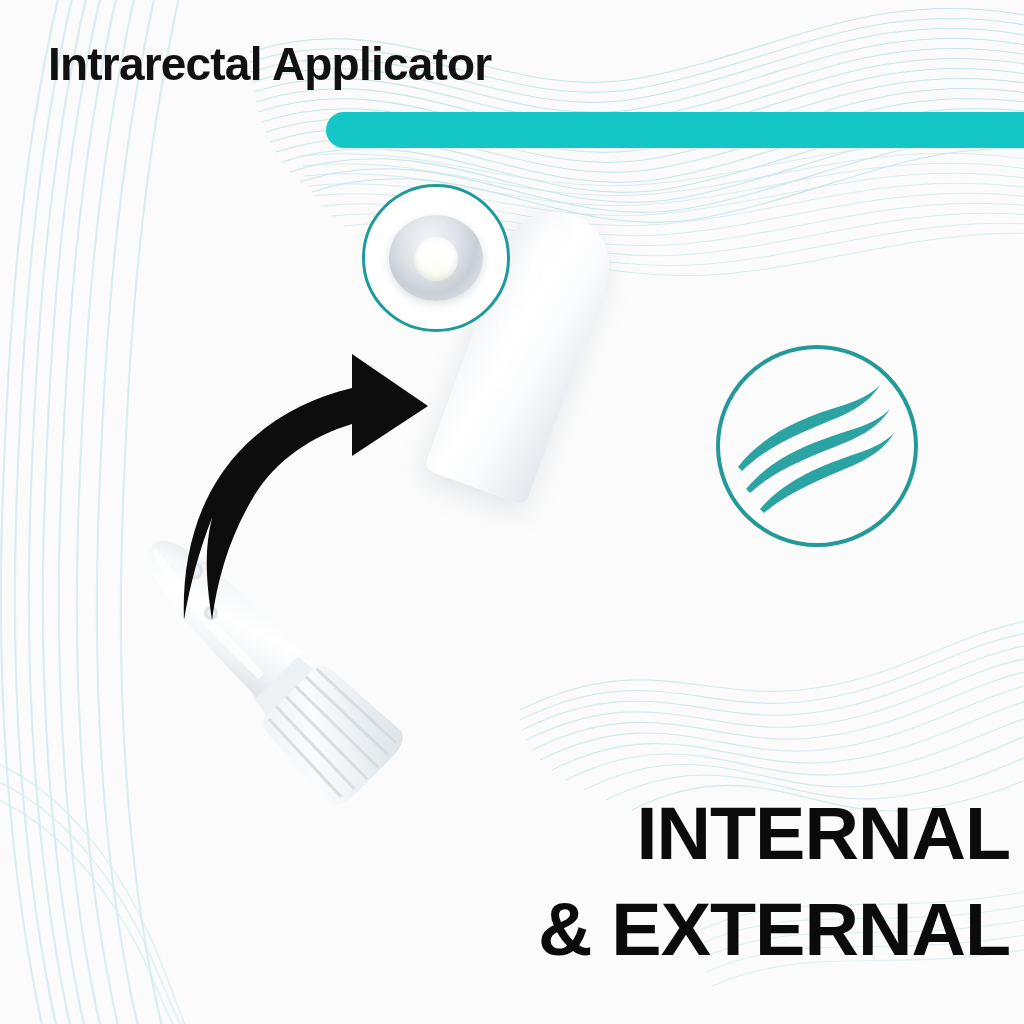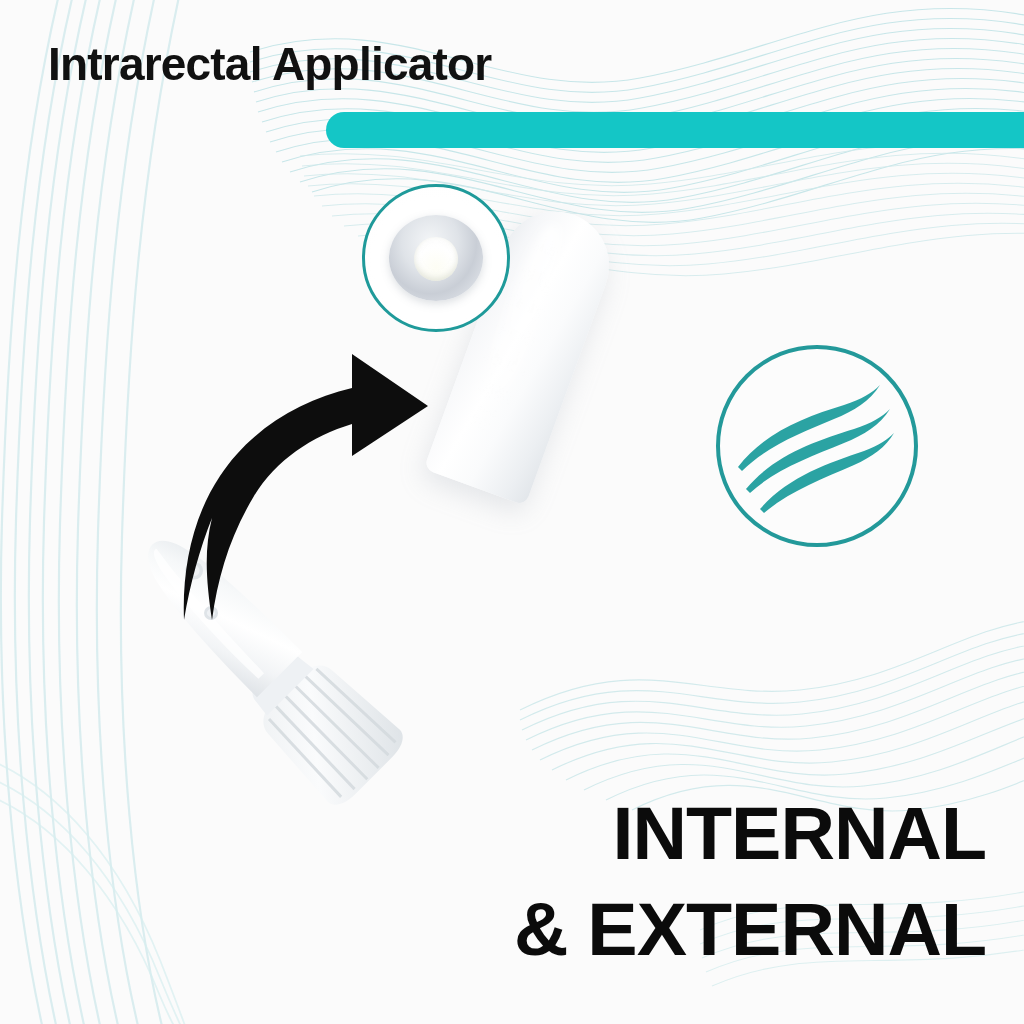--- a/index.html
+++ b/index.html
@@ -47,21 +47,21 @@
     width: 720px;
     height: 36px;
     background: #14c6c6;
     border-radius: 18px 0 0 18px;
     z-index: 35;
   }
 
   
   #bottom-text {
     position: absolute;
-    left: 416px;
+    left: 440px;
     top: 786px;
     width: 570px;
     text-align: right;
     z-index: 40;
   }
   #bottom-text .bt-line {
     font-size: 74px;
     line-height: 96px;
     font-weight: 700;
     color: #0b0b0b;

